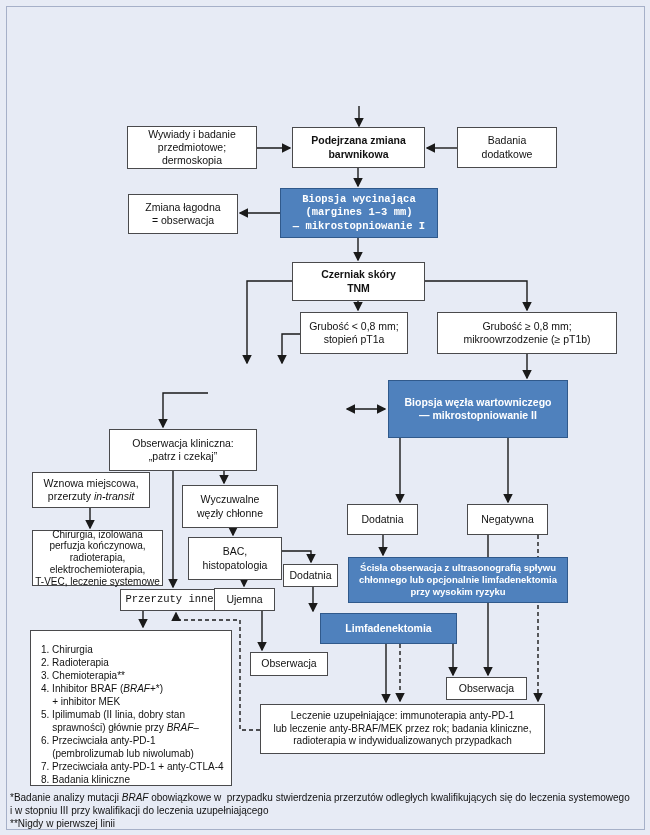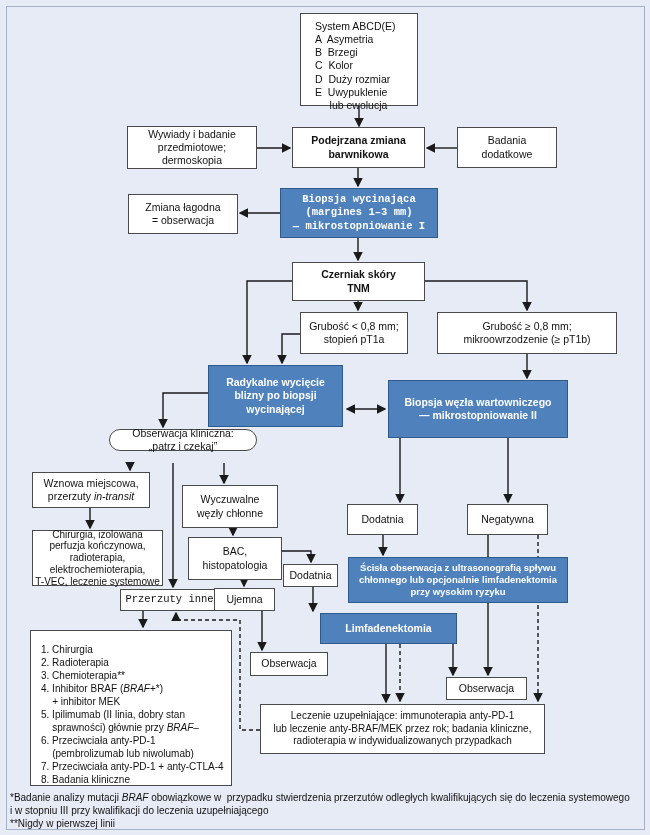--- a/index.html
+++ b/index.html
@@ -70,29 +70,20 @@
       <path d="M488,535 L488,675" marker-end="url(#ah)"></path>
       <path d="M386,644 L386,702" marker-end="url(#ah)"></path>
       <path d="M453,644 L453,675" marker-end="url(#ah)"></path>
       <path d="M143,610 L143,627" marker-end="url(#ah)"></path>
       <path d="M538,535 L538,701" stroke-dasharray="4 3" marker-end="url(#ah)"></path>
       <path d="M400,644 L400,701" stroke-dasharray="4 3" marker-end="url(#ah)"></path>
       <path d="M260,730 L240,730 L240,620 L176,620 L176,613" stroke-dasharray="4 3" marker-end="url(#ah)"></path>
     </g>
   </svg>
 
-  <div class="node leftalign" style="left:300px;top:13px;width:118px;height:93px;padding:6px 4px 4px 14px;">
-      <span class="txt">System ABCD(E)
-A  Asymetria
-B  Brzegi
-C  Kolor
-D  Duży rozmiar
-E  Uwypuklenie
-     lub ewolucja</span>
-    </div>
 
   <div class="node" style="left:127px;top:126px;width:130px;height:43px;">
       <span class="txt">Wywiady i badanie
 przedmiotowe;
 dermoskopia</span>
     </div>
   <div class="node bold" style="left:292px;top:127px;width:133px;height:41px;">
       <span class="txt">Podejrzana zmiana
 barwnikowa</span>
     </div>
@@ -118,31 +109,26 @@
 
   <div class="node" style="left:300px;top:312px;width:108px;height:42px;">
       <span class="txt">Grubość &lt; 0,8 mm;
 stopień pT1a</span>
     </div>
   <div class="node" style="left:437px;top:312px;width:180px;height:42px;">
       <span class="txt">Grubość ≥ 0,8 mm;
 mikroowrzodzenie (≥ pT1b)</span>
     </div>
 
-  <div class="node blue" style="left:208px;top:365px;width:135px;height:62px;">
-      <span class="txt">Radykalne wycięcie
-blizny po biopsji
-wycinającej</span>
-    </div>
   <div class="node blue" style="left:388px;top:380px;width:180px;height:58px;">
       <span class="txt">Biopsja węzła wartowniczego
 — mikrostopniowanie II</span>
     </div>
 
-  <div class="node" style="left:109px;top:429px;width:148px;height:22px;border-radius:13px;">
+  <div class="node" style="left:109px;top:429px;width:148px;height:42px;">
       <span class="txt">Obserwacja kliniczna:
 „patrz i czekaj”</span>
     </div>
 
   <div class="node" style="left:32px;top:472px;width:118px;height:36px;">
       <span class="txt"><span>Wznowa miejscowa,
 przerzuty </span><span class="it">in-transit</span></span>
     </div>
   <div class="node" style="left:182px;top:485px;width:96px;height:43px;">
       <span class="txt">Wyczuwalne

